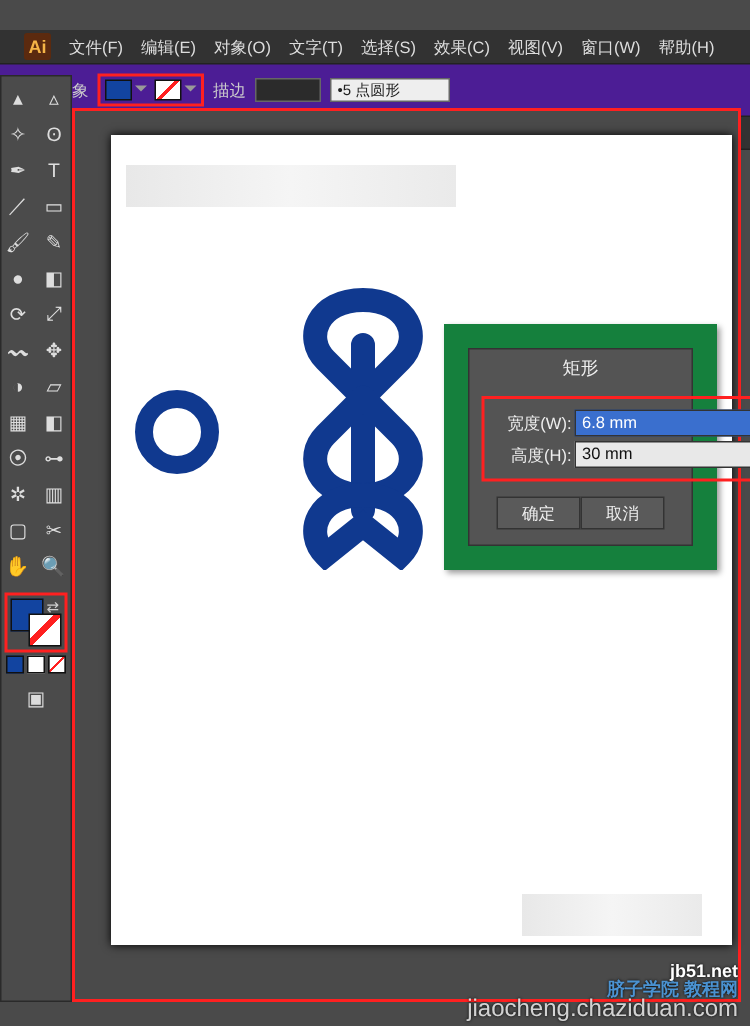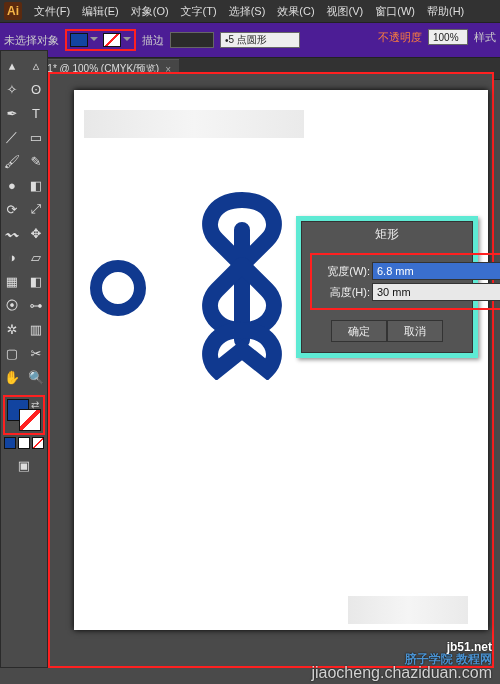--- a/index.html
+++ b/index.html
@@ -1,17 +1,17 @@
 <!DOCTYPE html>
 <html><head>
 <meta charset="utf-8">
 <style>
   * { box-sizing: border-box; margin: 0; padding: 0; }
   body { width: 500px; height: 684px; background: #4a4a4a; font-family: "Microsoft YaHei", Arial, sans-serif; font-size: 11px; color: #ccc; overflow: hidden; position: relative; }
-  .menubar { height: 22px; background: #323232; display: flex; align-items: center; padding-left: 4px; }
+  .menubar { height: 22px; background: #323232; display: flex; align-items: center; padding-left: 16px; margin-top: 20px; }
   .menubar .app-icon { width: 18px; height: 18px; background: #5b2a0f; border-radius: 2px; display: flex; align-items: center; justify-content: center; color: #f5b547; font-weight: bold; font-size: 12px; margin-right: 6px; }
   .menubar .m-item { padding: 2px 6px; color: #ddd; font-size: 11px; cursor: default; }
   .controlbar { height: 36px; background: #4c1d95; border-top: 1px solid #222; border-bottom: 1px solid #222; display: flex; align-items: center; padding: 0 4px; gap: 6px; position: relative; }
   .ctl-label { color: #ccc; font-size: 11px; }
   .swatch-box { display: flex; align-items: center; gap: 2px; padding: 1px; }
   .red-h1 { border: 2px solid #ff2020; padding: 1px 2px; display: flex; align-items: center; gap: 3px; }
   .swatch { width: 18px; height: 14px; border: 1px solid #111; }
   .blue-sw { background: #1244a0; }
   .nostroke { background: linear-gradient(135deg, #fff 0 45%, #ff2020 45% 55%, #fff 55% 100%); }
   .dd-arrow { width: 6px; height: 6px; border-left: 4px solid transparent; border-right: 4px solid transparent; border-top: 4px solid #999; }
@@ -29,21 +29,21 @@
   .toolbox { position: absolute; left: 0; top: 50px; width: 48px; bottom: 16px; background: #4b4b4b; border: 1px solid #2a2a2a; display: flex; flex-direction: column; align-items: center; padding-top: 2px; }
   .tool-row { display: flex; }
   .tool { width: 22px; height: 22px; margin: 1px; display: flex; align-items: center; justify-content: center; color: #ddd; cursor: pointer; font-size: 13px; }
   .red-h2 { border: 2px solid #ff2020; padding: 2px; margin-top: 6px; }
   .color-stack { position: relative; width: 34px; height: 32px; }
   .fill-sw { position: absolute; left: 0; top: 0; width: 22px; height: 22px; background: #1244a0; border: 1px solid #111; }
   .stroke-sw { position: absolute; right: 0; bottom: 0; width: 22px; height: 22px; background: linear-gradient(135deg, #fff 0 40%, #ff2020 40% 55%, #fff 55% 100%); border: 1px solid #111; }
   .swap { position:absolute; right:0; top:0; width:10px; height:10px; color:#ccc; font-size:10px; }
   .mini-sw-row { display:flex; gap:2px; margin-top:2px; }
   .mini { width:12px; height:12px; border:1px solid #111; }
-  .dialog { position: absolute; left: 296px; top: 216px; width: 182px; background: #5eead4; padding: 5px; box-shadow: 2px 2px 4px rgba(0,0,0,.4); }
+  .dialog { position: absolute; left: 296px; top: 216px; width: 182px; background: #15803d; padding: 16px; box-shadow: 2px 2px 4px rgba(0,0,0,.4); }
   .dialog-inner { background: #545454; border: 1px solid #333; }
   .dlg-title { text-align: center; color: #eee; padding: 4px 0; font-size: 12px; }
   .dlg-body { padding: 6px 8px 10px 8px; }
   .red-h3 { border: 2px solid #ff2020; padding: 4px 4px; }
   .dlg-row { display: flex; align-items: center; margin: 3px 0; }
   .dlg-row label { width: 56px; text-align: right; color: #eee; font-size: 11px; padding-right: 2px; }
   .dlg-row input { flex: 1; height: 18px; background: #e8e8e8; border: 1px solid #333; color: #111; font-size: 11px; padding: 0 4px; }
   .dlg-row input.sel { background: #3a6fce; color: #fff; }
   .dlg-btns { display: flex; justify-content: center; margin-top: 10px; }
   .dlg-btns button { width: 56px; height: 22px; background: #5a5a5a; border: 1px solid #333; color: #eee; font-size: 11px; cursor: pointer; }
@@ -76,25 +76,20 @@
         <div class="dd-arrow"></div>
     </div>
     <div class="swatch-box">
       <div class="swatch nostroke"></div>
         <div class="dd-arrow"></div>
     </div>
   </div>
   <span class="ctl-label">描边</span>
   <div class="num-field"></div>
   <div class="txt-field" style="width:80px">• <span>5 点圆形</span></div>
-  <div class="right-bits">
-    <span class="opacity-label">不透明度</span>
-    <div class="txt-field" style="width:40px">100%</div>
-    <span class="ctl-label">样式</span>
-  </div>
 </div>
 
 <div class="doctab-bar">
   <div class="tab">
     <span>未标题-1* @ 100% (CMYK/预览)</span>
     <span class="x">×</span>
   </div>
 </div>
 
 <div class="toolbox">

